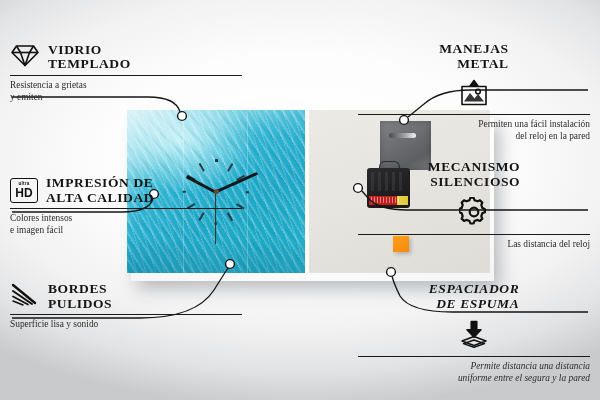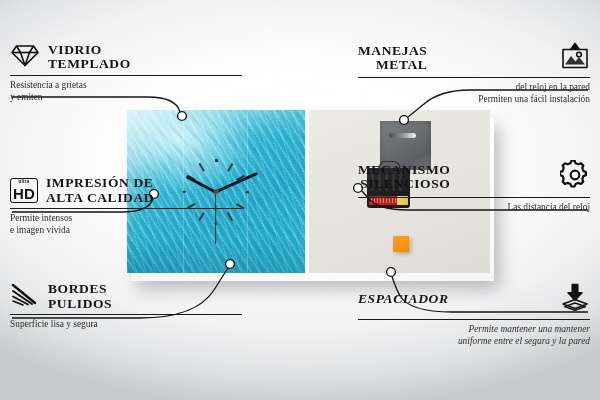--- a/index.html
+++ b/index.html
@@ -13,21 +13,21 @@
     background:
       radial-gradient(ellipse 78% 62% at 50% 40%, #ffffff 0%, #fdfdfd 42%, #f2f2f3 68%, #e2e3e4 85%, #c9cacb 100%),
       linear-gradient(180deg,#f4f4f5 0%,#ffffff 28%,#fbfbfb 62%,#c8c9ca 100%);
     overflow:hidden;
   }
 
   
   .feat{position:absolute;width:232px;}
   .feat .head{display:flex;align-items:center;gap:8px;}
   .feat.left .head{justify-content:flex-start;}
-  .feat.right .head{justify-content:space-between;}
+  .feat.right .head{justify-content:center;flex-direction:column;}
   .title{
     font-family:"Liberation Serif", serif;
     font-weight:700;letter-spacing:.6px;color:#141414;
     font-size:13.5px;line-height:14.5px;text-transform:uppercase;
   }
   .feat.right .title{text-align:right;}
   .rule{height:1.3px;background:#1a1a1a;margin-top:3px;}
   .desc{
     font-family:"Liberation Serif", serif;
     font-size:9.4px;line-height:11.4px;color:#2c2c2c;margin-top:4px;
@@ -36,21 +36,21 @@
 
   .ico{flex:0 0 auto;display:block;}
 
   
   .hdbox{
     width:26px;height:23px;border:1.6px solid #111;border-radius:3px;
     display:flex;flex-direction:column;align-items:center;justify-content:center;
     line-height:1;
   }
   .hdbox .u{font-family:"Liberation Sans",sans-serif;font-size:4.6px;font-weight:700;letter-spacing:.2px;color:#111;}
-  .hdbox .h{font-family:"Liberation Sans",sans-serif;font-size:15px;font-weight:700;letter-spacing:.2px;color:#111;margin-top:.5px;}
+  .hdbox .h{font-family:"Liberation Sans",sans-serif;font-size:12px;font-weight:700;letter-spacing:.2px;color:#111;margin-top:.5px;}
 
   
   #prodwrap{position:absolute;left:127px;top:110px;width:363px;height:163px;}
   .shadow{
     position:absolute;left:4px;top:8px;width:100%;height:100%;
     box-shadow:6px 8px 16px rgba(90,95,100,.40);
   }
 
   
   #clock{
@@ -246,22 +246,22 @@
         <span class="u">ultra</span>
         <span class="h">HD</span>
       </span>
       <span>
         <span class="title" style="display:block">IMPRESIÓN DE</span>
         <span class="title" style="display:block">ALTA CALIDAD</span>
       </span>
     </div>
     <div class="rule"></div>
     <div class="desc">
-      <span style="display:block">Permite intensos</span>
-      <span style="display:block">e imagen vívida</span>
+      <span style="display:block">Colores intensos</span>
+      <span style="display:block">e imagen fácil</span>
     </div>
   </div>
 
   <div class="feat left" style="left:10px;top:282px;">
     <div class="head">
       <span class="ico">
         <svg width="30" height="24" viewBox="0 0 30 24">
           <g fill="none" stroke="#111" stroke-linecap="round">
             <path d="M3,2 L25,20" stroke-width="2.4"></path>
             <path d="M3,8 L22,21" stroke-width="2"></path>
@@ -270,21 +270,21 @@
           </g>
         </svg>
       </span>
       <span>
         <span class="title" style="display:block">BORDES</span>
         <span class="title" style="display:block">PULIDOS</span>
       </span>
     </div>
     <div class="rule"></div>
     <div class="desc">
-      <span style="display:block">Superficie lisa y segura</span>
+      <span style="display:block">Superficie lisa y sonido</span>
     </div>
   </div>
 
   <div class="feat right" style="left:358px;top:42px;">
     <div class="head">
       <span>
         <span class="title" style="display:block">MANEJAS</span>
         <span class="title" style="display:block">METAL</span>
       </span>
       <span class="ico">
@@ -293,22 +293,22 @@
             <path d="M15,1.5 L11,7 H19 Z" fill="#111"></path>
             <rect x="3" y="7.5" width="24" height="18"></rect>
             <path d="M5,22.5 L11,14 L15.5,19.5 L19,15 L25,22.5 Z" fill="#111" stroke="none" opacity=".85"></path>
             <circle cx="19" cy="12.5" r="2.3"></circle>
           </g>
         </svg>
       </span>
     </div>
     <div class="rule"></div>
     <div class="desc">
+      <span style="display:block">Permiten una fácil instalación</span>
       <span style="display:block">del reloj en la pared</span>
-      <span style="display:block">Permiten una fácil instalación</span>
     </div>
   </div>
 
   <div class="feat right" style="left:358px;top:160px;">
     <div class="head">
       <span>
         <span class="title" style="display:block">MECANISMO</span>
         <span class="title" style="display:block">SILENCIOSO</span>
       </span>
       <span class="ico">
@@ -323,31 +323,32 @@
     <div class="rule"></div>
     <div class="desc">
       <span style="display:block">Las distancia del reloj</span>
     </div>
   </div>
 
   <div class="feat right" style="left:358px;top:282px;font-style:italic;">
     <div class="head">
       <span>
         <span class="title" style="display:block">ESPACIADOR</span>
+        <span class="title" style="display:block">DE ESPUMA</span>
       </span>
       <span class="ico">
         <svg width="30" height="30" viewBox="0 0 30 30">
           <g stroke="#111" stroke-width="1.5" stroke-linejoin="round">
             <path d="M12.2,2.5 h5.6 v8.2 h4.2 L15,18.2 L8,10.7 h4.2 Z" fill="#111"></path>
             <path d="M15,17.5 L27,22 L15,26.5 L3,22 Z" fill="none"></path>
             <path d="M15,21 L25.5,24.6 L15,28.2 L4.5,24.6 Z" fill="none"></path>
           </g>
         </svg>
       </span>
     </div>
     <div class="rule"></div>
     <div class="desc">
-      <span style="display:block">Permite mantener una mantener</span>
+      <span style="display:block">Permite distancia una distancia</span>
       <span style="display:block">uniforme entre el segura y la pared</span>
     </div>
   </div>
 
 </div>
 
 </body></html>

